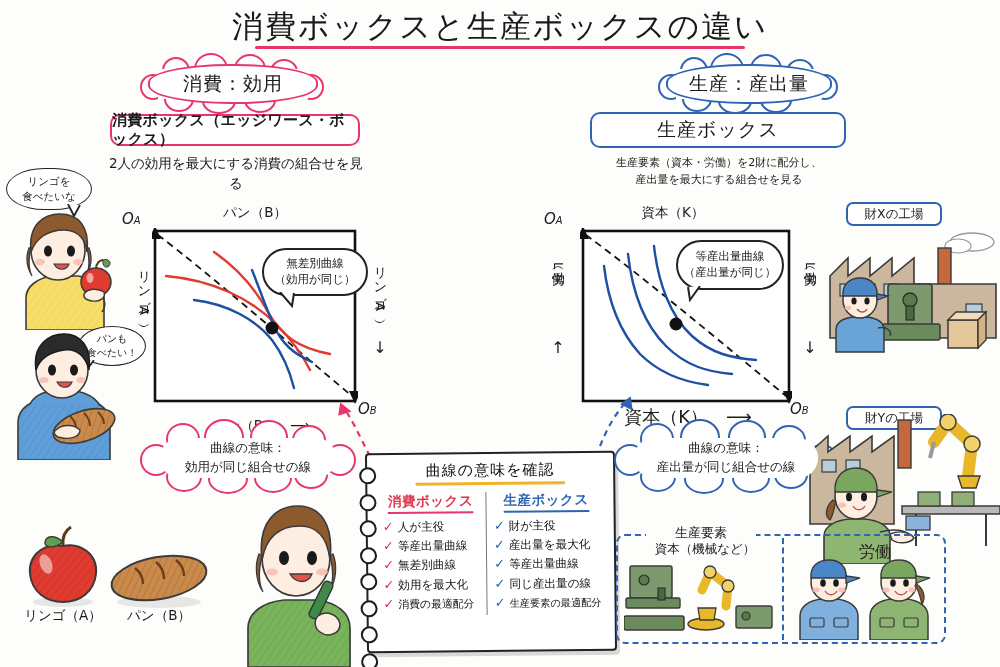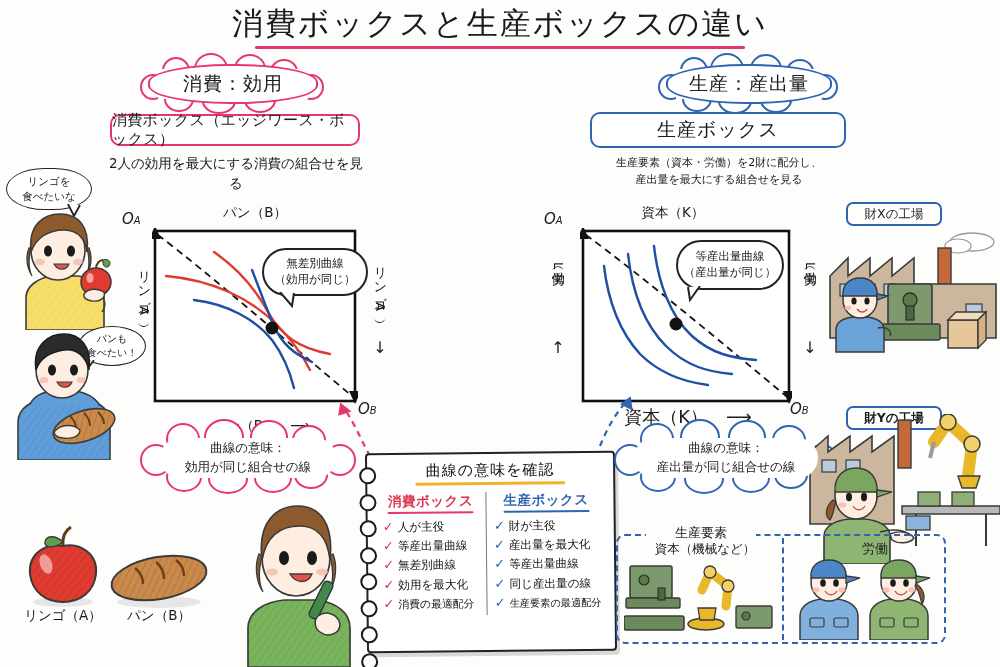--- a/index.html
+++ b/index.html
@@ -10,21 +10,21 @@
     color:#1a1a1a;
     overflow:hidden;
     position:relative;
   }
   #root{position:relative;width:1000px;height:667px;}
   .abs{position:absolute;}
 
   
   .title{
     left:0;top:4px;width:1000px;text-align:center;
-    font-size:31px;letter-spacing:2px;color:#111;font-family:Liberation Mono, monospace;
+    font-size:31px;letter-spacing:2px;color:#111;
   }
   .title-underline{
     left:255px;top:46px;width:490px;height:3px;
     background:#e8366d;border-radius:2px;
   }
 
   
   .cloud{
     display:flex;align-items:center;justify-content:center;
     text-align:left;line-height:1.35;
@@ -37,21 +37,21 @@
   .cloud.black{border:2.2px solid #222;border-radius:42px;}
   .bump{position:absolute;border-radius:50%;background:#fff;box-sizing:border-box;}
   .bump.pink{border:2.4px solid #e8366d;}
   .bump.blue{border:2.4px solid #2f64b5;}
 
   
   .labelbox{
     box-sizing:border-box;display:flex;align-items:center;justify-content:center;
     background:#fff;border-radius:10px;
   }
-  .labelbox.pink{border:2.4px solid #e8366d;}
+  .labelbox.pink{border:2.4px solid #e8366d;font-weight:bold;}
   .labelbox.blue{border:2.4px solid #2f64b5;}
   .labelbox.small{border-radius:7px;border-width:2px;}
 
   .plaintext{color:#1a1a1a;line-height:1.45;text-align:center;}
   .vert{line-height:1.05;}
 
   
   .notepad{
     box-sizing:border-box;
     background:#fff;
@@ -545,21 +545,21 @@
       <path d="M17,68 C16,56 24,50 34,50 C46,50 52,58 51,68 Z" fill="#4a86c8" stroke="#3a3a3a" stroke-width="1.4"></path>
       <path d="M51,66 L62,68 L51,72 Z" fill="#4a86c8" stroke="#3a3a3a" stroke-width="1.3"></path>
       <ellipse cx="28" cy="73" rx="2.6" ry="3.5" fill="#1a1a1a"></ellipse>
       <ellipse cx="41" cy="73" rx="2.6" ry="3.5" fill="#1a1a1a"></ellipse>
       <ellipse cx="22" cy="80" rx="3.4" ry="2.2" fill="#f6b9ae" opacity=".85"></ellipse>
       <path d="M31,81 C34,85 39,85 41,81" fill="none" stroke="#b5564f" stroke-width="1.4"></path>
       <path d="M52,100 C62,98 66,104 64,108" fill="none" stroke="#3a3a3a" stroke-width="1.5"></path>
     </svg>
   </div>
 
-  <div class="abs labelbox blue small" style="left:846px;top:406px;width:96px;height:24px;font-weight:bold;">
+  <div class="abs labelbox blue small" style="left:846px;top:406px;width:96px;height:24px;">
     <span style="font-size:12.5px;">財Yの工場</span>
   </div>
   <div class="abs" style="left:806px;top:414px;width:194px;height:150px;">
     <svg width="194" height="150" viewBox="0 0 194 150">
 
       <path d="M4,110 L4,38 L22,22 L22,38 L44,22 L44,38 L66,22 L66,38 L88,22 L88,110 Z" fill="#cbb79d" stroke="#3a3a3a" stroke-width="1.6"></path>
       <rect x="16" y="46" width="14" height="12" fill="#b8cddc" stroke="#3a3a3a" stroke-width="1.2"></rect>
       <rect x="40" y="46" width="14" height="12" fill="#b8cddc" stroke="#3a3a3a" stroke-width="1.2"></rect>
 
       <rect x="92" y="6" width="13" height="48" fill="#c4693c" stroke="#3a3a3a" stroke-width="1.4"></rect>
@@ -591,21 +591,21 @@
       <path d="M74,118 C88,114 100,116 104,122" fill="none" stroke="#3a3a3a" stroke-width="1.5"></path>
       <path d="M84,120 C94,116 104,118 108,124 C104,130 92,130 86,126 Z" fill="#fdeee1" stroke="#3a3a3a" stroke-width="1.4"></path>
     </svg>
   </div>
 
   <div class="abs plaintext" style="left:646px;top:524px;width:110px;font-size:13px;background:#fdfdfb;z-index:4;">生産要素</div>
   <div class="abs dashbox" style="left:616px;top:534px;width:330px;height:110px;"></div>
   <div class="abs dashdiv" style="left:782px;top:538px;height:102px;"></div>
 
   <div class="abs plaintext" style="left:630px;top:540px;width:150px;font-size:12.5px;">資本（機械など）</div>
-  <div class="abs plaintext" style="left:820px;top:540px;width:110px;font-size:13px;">労働</div>
+  <div class="abs plaintext" style="left:820px;top:540px;width:110px;font-size:16px;">労働</div>
 
   <div class="abs" style="left:624px;top:558px;width:152px;height:80px;">
     <svg width="152" height="80" viewBox="0 0 152 80">
 
       <rect x="6" y="8" width="42" height="32" rx="2" fill="#7d9a6e" stroke="#3a3a3a" stroke-width="1.5"></rect>
       <rect x="2" y="40" width="54" height="10" rx="1.5" fill="#6c8b5d" stroke="#3a3a3a" stroke-width="1.4"></rect>
       <rect x="0" y="58" width="60" height="14" rx="2" fill="#6c8b5d" stroke="#3a3a3a" stroke-width="1.5"></rect>
       <circle cx="20" cy="22" r="5" fill="#5b7a4d" stroke="#2d2d2d" stroke-width="1.2"></circle>
       <rect x="34" y="30" width="7" height="12" fill="#4a6a3e" stroke="#2d2d2d" stroke-width="1.1"></rect>
 

